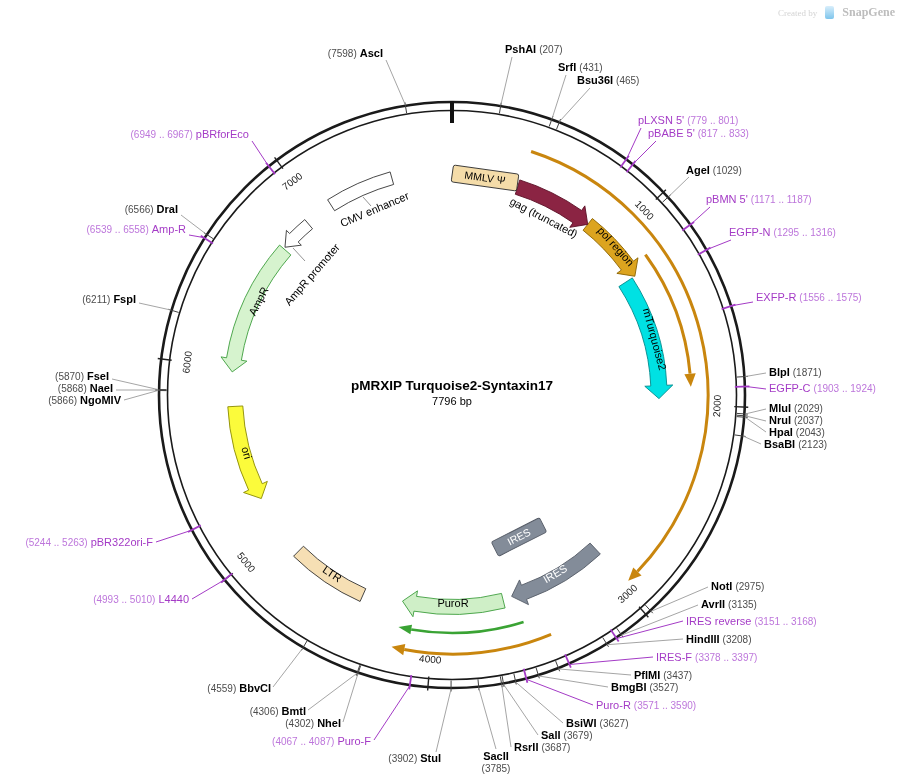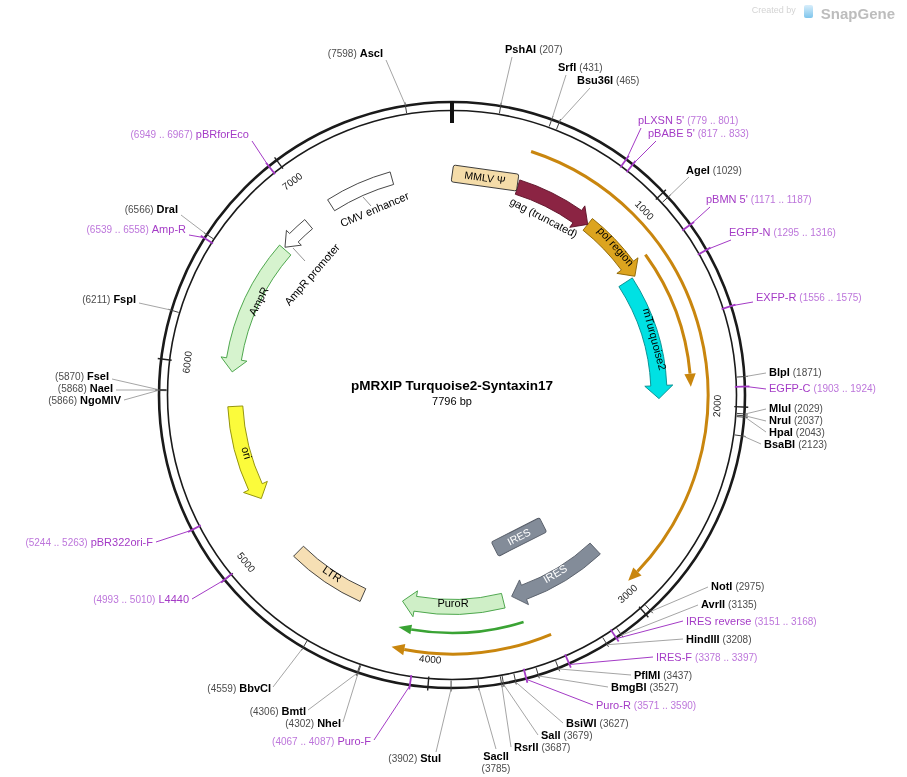--- a/index.html
+++ b/index.html
@@ -1,20 +1,20 @@
 <!DOCTYPE html>
 <html><head>
 <meta charset="utf-8">
 <style>
   html,body{margin:0;padding:0;background:#fff;}
   .stage{position:relative;width:907px;height:777px;background:#ffffff;overflow:hidden;font-family:"Liberation Sans",sans-serif;}
-  .watermark{position:absolute;top:5px;right:12px;display:flex;align-items:flex-start;gap:8px;z-index:5;}
+  .watermark{position:absolute;top:5px;right:12px;display:flex;align-items:center;gap:8px;z-index:5;font-family:Liberation Serif, serif;}
   .wm-prefix{font-size:9px;color:#d4d4d4;}
   .wm-icon{display:inline-block;width:9px;height:13px;border-radius:2px;background:linear-gradient(180deg,#d8eefb 0%,#7ec5ec 100%);}
-  .wm-brand{font-size:15px;font-weight:600;color:#bdbdbd;}
+  .wm-brand{font-size:12px;font-weight:600;color:#bdbdbd;}
   svg{position:absolute;left:0;top:0;}
   text{font-family:"Liberation Sans",sans-serif;}
   .map-title{font-size:13.5px;font-weight:bold;fill:#000;}
   .map-size{font-size:11px;fill:#000;}
   .enz-name{font-size:11px;font-weight:bold;fill:#000;}
   .enz-pos{font-size:10px;fill:#4c4c4c;}
   .pri-name{font-size:11px;fill:#A43BC6;}
   .pri-pos{font-size:10px;fill:#BD76DB;}
   .tick-label{font-size:10px;fill:#1a1a1a;}
   .feat-label{font-size:11px;}

